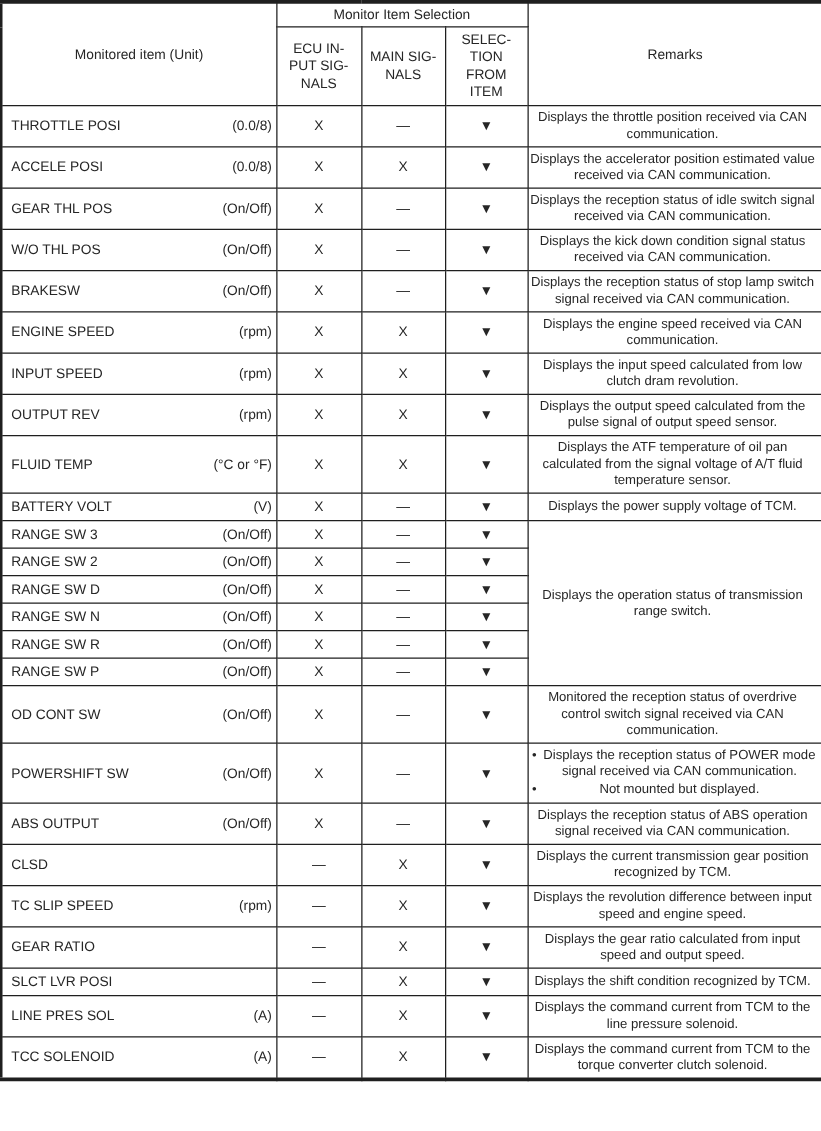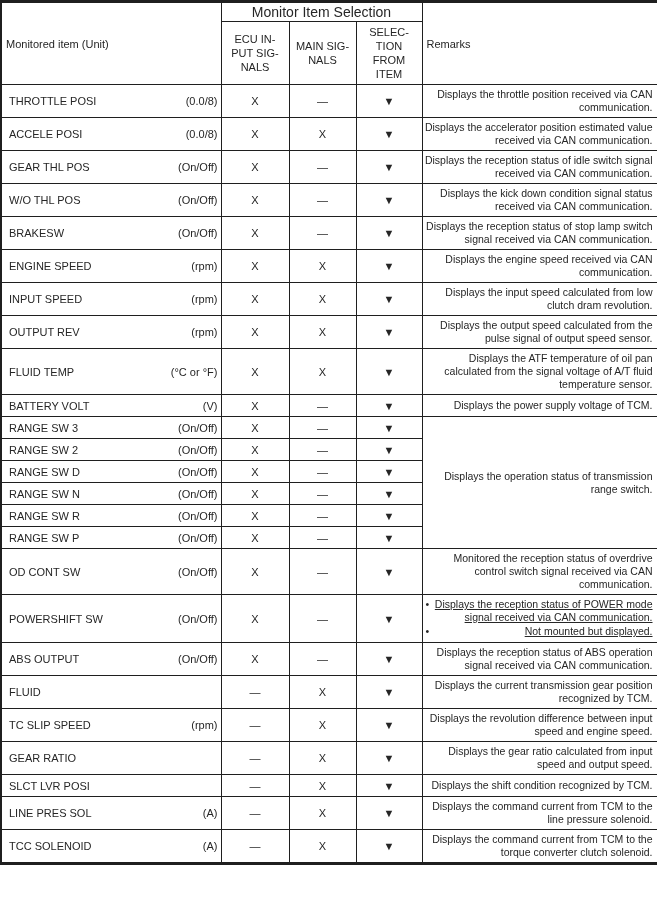--- a/index.html
+++ b/index.html
@@ -25,35 +25,35 @@
   }
   table.monitor th, table.monitor td {
     border: 1px solid #1f1f1f;
     vertical-align: middle;
     box-sizing: border-box;
     font-weight: normal;
   }
   
   th.h-group {
     height: 20px;
-    font-size: 14px;
+    font-size: 11px;
     text-align: center;
     padding: 1px 2px;
   }
   th.h-sub {
     font-size: 11px;
     text-align: center;
     white-space: pre-line;
     line-height: 14px;
     padding: 3px 1px;
     height: 62px;
   }
   th.h-item, th.h-remarks {
     font-size: 11px;
-    text-align: left;
+    text-align: center;
     padding: 2px 4px;
   }
   
   td.c-item {
     font-size: 11px;
     padding: 2px 3px 2px 7px;
     height: 22px;
   }
   .item-wrap {
     display: flex;
@@ -65,26 +65,25 @@
   td.c-center {
     text-align: center;
     font-size: 11px;
     padding: 1px 2px;
   }
   td.c-center .tri { font-size: 11px; letter-spacing: 0; }
   td.c-remark {
     font-size: 10.5px;
     line-height: 13px;
     padding: 3px 5px 3px 1px;
-    text-align: right;
+    text-align: center;
   }
   td.c-remark ul {
     margin: 0;
     padding: 0;
-    text-decoration: underline;
   }
   td.c-remark li {
     list-style: none;
     position: relative;
     padding-left: 11px;
     margin: 0 0 1px 0;
   }
   td.c-remark li::before {
     content: "\2022";
     position: absolute;
@@ -347,21 +346,21 @@
             </div>
           </td>
           <td class="c-center">X</td>
           <td class="c-center">—</td>
           <td class="c-center"><span class="tri">▼</span></td>
           <td class="c-remark">Displays the reception status of ABS operation signal received via CAN communication.</td>
         </tr>
         <tr>
           <td class="c-item">
             <div class="item-wrap">
-              <span>FLUID</span>
+              <span>CLSD</span>
               <span class="unit"></span>
             </div>
           </td>
           <td class="c-center">—</td>
           <td class="c-center">X</td>
           <td class="c-center"><span class="tri">▼</span></td>
           <td class="c-remark">Displays the current transmission gear position recognized by TCM.</td>
         </tr>
         <tr>
           <td class="c-item">

